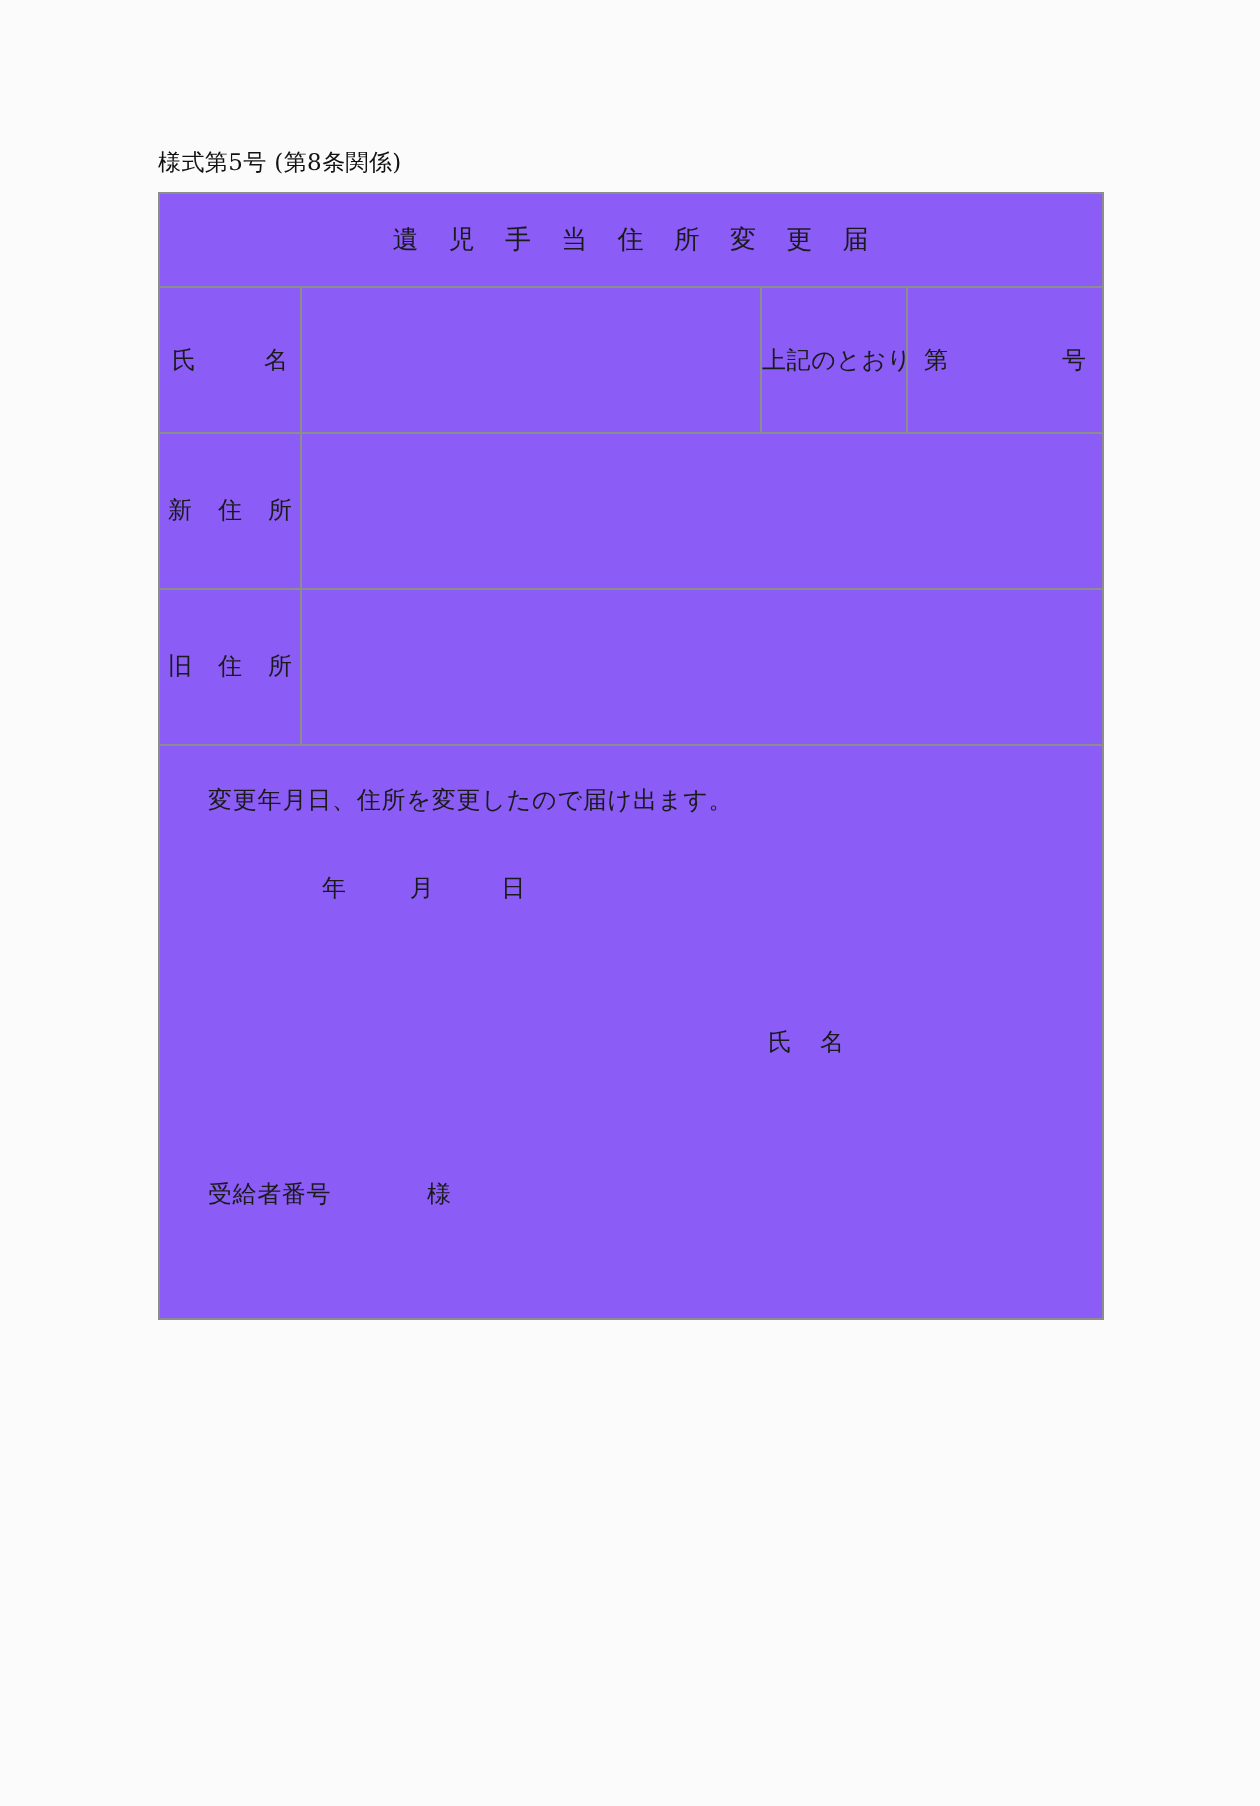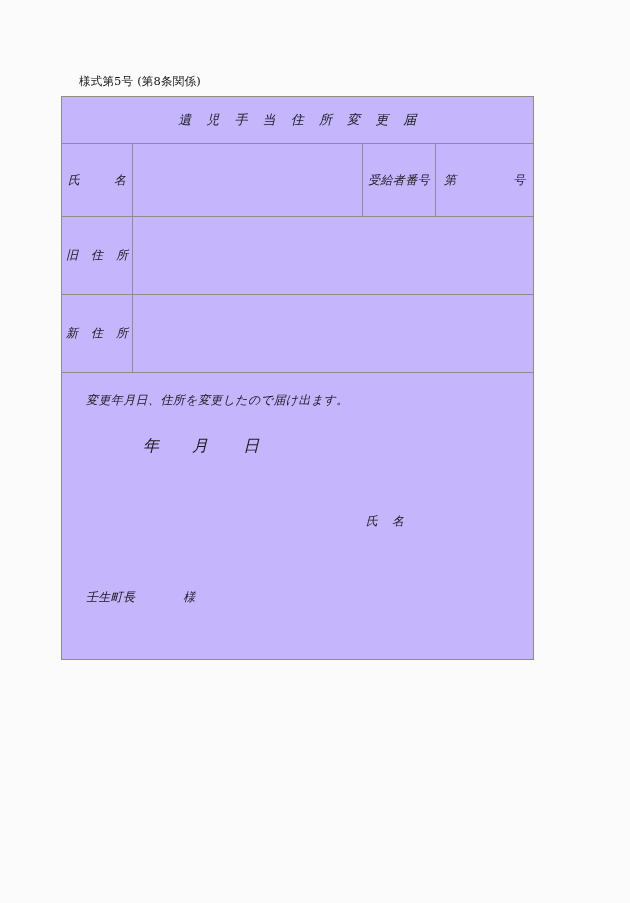--- a/index.html
+++ b/index.html
@@ -31,27 +31,26 @@
     top: 74px;
     font-size: 11.5px;
     letter-spacing: 0.2px;
     white-space: nowrap;
     color: #111;
   }
 
   
   .form-table {
     position: absolute;
-    left: 61px;
+    left: 79px;
     top: 96px;
     width: 472px;       
     border-collapse: collapse;
     table-layout: fixed;
-    background: #c4b5fd;
-    font-style: italic;
+    background: #8b5cf6;
   }
   .form-table td {
     border: 1px solid #8d8d8d;
     padding: 0;
     vertical-align: middle;
     font-size: 12px;
     color: #1a1a1a;
   }
 
   
@@ -137,21 +136,21 @@
     left: 24px;
     top: 19px;
     font-size: 12px;
     letter-spacing: 0.4px;
     white-space: nowrap;
   }
   .stmt-date {
     position: absolute;
     left: 81px;
     top: 63px;
-    font-size: 16px;
+    font-size: 12px;
     white-space: nowrap;
   }
   .stmt-date .d-y { margin-right: 28px; }
   .stmt-date .d-m { margin-right: 30px; }
 
   .sign-name {
     position: absolute;
     left: 304px;
     top: 140px;
     font-size: 12px;
@@ -192,43 +191,43 @@
       </tr>
 
       <tr class="row-name">
         <td class="label-cell">
           <span class="lbl-spread-2"><span class="g">氏</span><span class="g">名</span></span>
         </td>
         <td>
           <span></span>
         </td>
         <td class="cell-receipt-label">
-          <span>受給者番号</span>
+          <span>上記のとおり</span>
         </td>
         <td class="cell-receipt-value">
           <div class="receipt-inner">
             <span>第</span>
             <span></span>
             <span>号</span>
           </div>
         </td>
       </tr>
 
       <tr class="row-addr">
         <td class="label-cell">
-          <span class="lbl-spread-3"><span class="g">旧</span><span class="g">住</span><span class="g">所</span></span>
+          <span class="lbl-spread-3"><span class="g">新</span><span class="g">住</span><span class="g">所</span></span>
         </td>
         <td colspan="3">
           <span></span>
         </td>
       </tr>
 
       <tr class="row-addr">
         <td class="label-cell">
-          <span class="lbl-spread-3"><span class="g">新</span><span class="g">住</span><span class="g">所</span></span>
+          <span class="lbl-spread-3"><span class="g">旧</span><span class="g">住</span><span class="g">所</span></span>
         </td>
         <td colspan="3">
           <span></span>
         </td>
       </tr>
 
 
       <tr class="row-statement">
         <td colspan="4">
           <div class="stmt-area">
@@ -237,21 +236,21 @@
 
             <div class="stmt-date">
               <span class="d-y">年</span>
               <span class="d-m">月</span>
               <span class="d-d">日</span>
             </div>
 
             <div class="sign-name"><span class="g">氏</span><span class="g">名</span></div>
 
             <div class="addressee">
-              <span class="who">壬生町長</span><span class="hon">様</span>
+              <span class="who">受給者番号</span><span class="hon">様</span>
             </div>
 
           </div>
         </td>
       </tr>
 
     </tbody>
   </table>
 
 </div>

